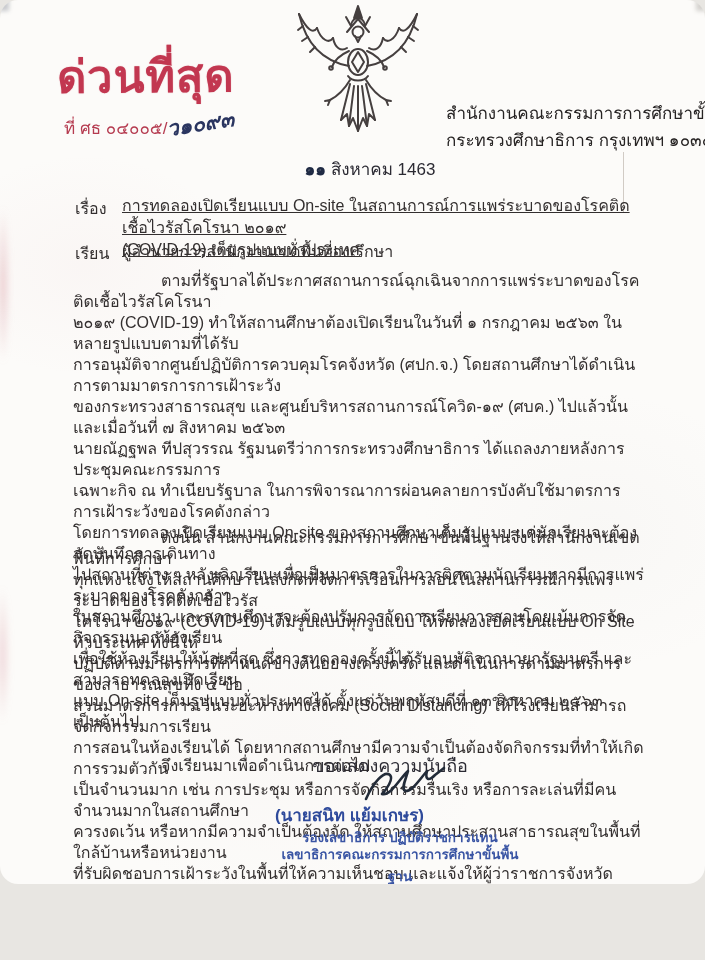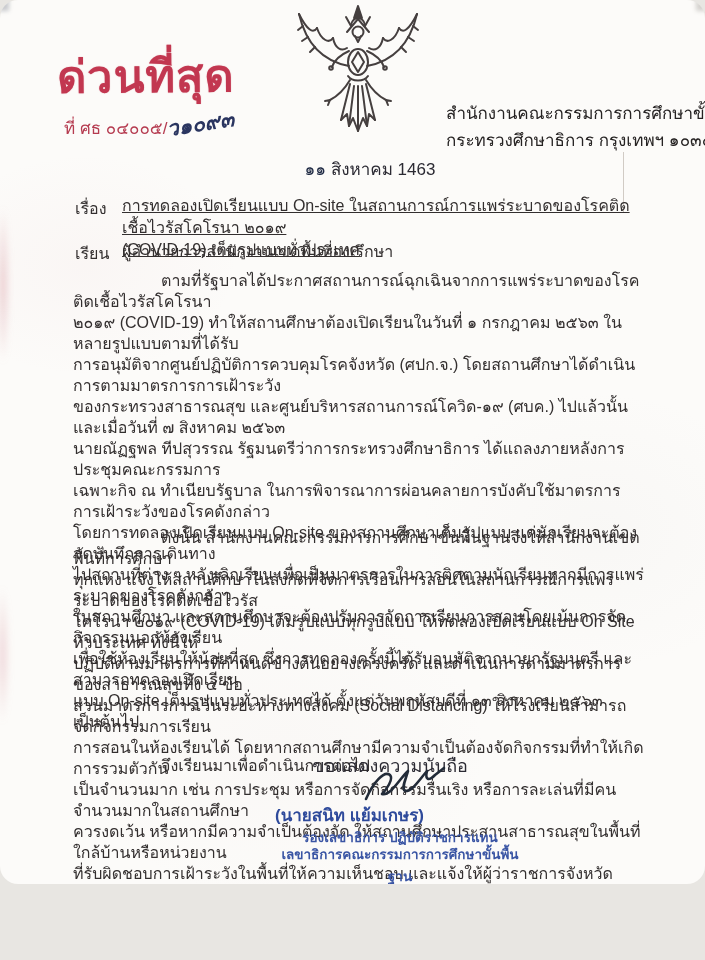--- a/index.html
+++ b/index.html
@@ -41,21 +41,21 @@
   .emblem{position:absolute;left:291px;top:4px;}
   .agency{
     position:absolute;left:446px;top:100px;
     font-size:17px;line-height:27px;color:#262323;
     white-space:nowrap;
   }
   .date-line{
     position:absolute;left:260px;top:155px;width:220px;
     text-align:center;font-size:17px;color:#2b2a33;white-space:pre;
   }
-  .date-line .date-day{font-weight:400;color:#1f2a44;}
+  .date-line .date-day{font-weight:700;color:#1f2a44;}
   
   .field-label{position:absolute;left:75px;font-size:16px;color:#332f2f;}
   .field-text{position:absolute;left:122px;font-size:16px;color:#332f2f;line-height:22px;white-space:pre-line;}
   .subject-label{top:196px;}
   .subject-text{top:195px;width:528px;text-decoration:underline;}
   .to-label{top:241px;}
   .to-text{top:241px;}
   .para{
     position:absolute;left:73px;width:572px;
     font-size:16px;line-height:21px;color:#332f2f;

